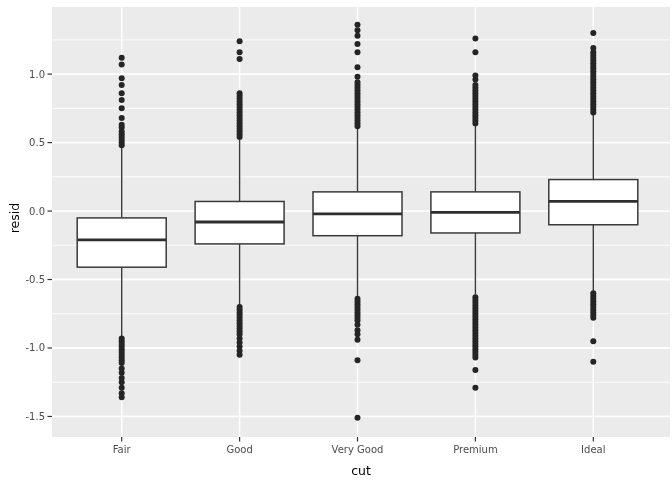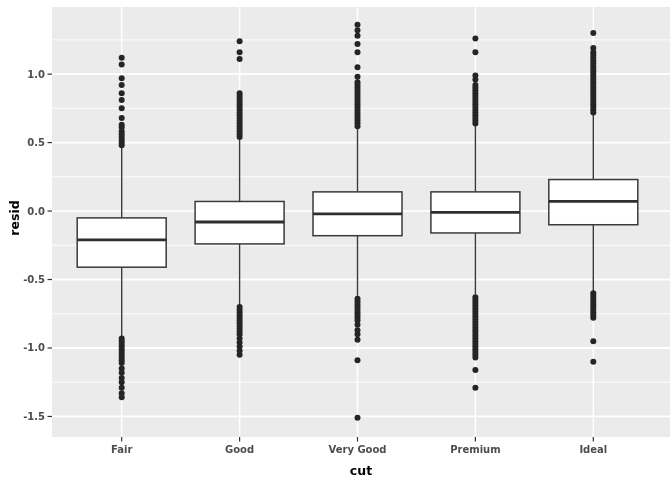--- a/index.html
+++ b/index.html
@@ -3,21 +3,20 @@
 <meta charset="utf-8">
 <style>
   html, body { margin: 0; padding: 0; background: #ffffff; }
   .figure {
     position: relative;
     width: 672px;
     height: 480px;
     background: #ffffff;
     font-family: "DejaVu Sans", "Liberation Sans", sans-serif;
     overflow: hidden;
-    font-weight: bold;
   }
   svg text {
     font-family: "DejaVu Sans", "Liberation Sans", sans-serif;
   }
   .axis-title {
     position: absolute;
     color: #000000;
     font-size: 12.5px;
     white-space: nowrap;
   }

